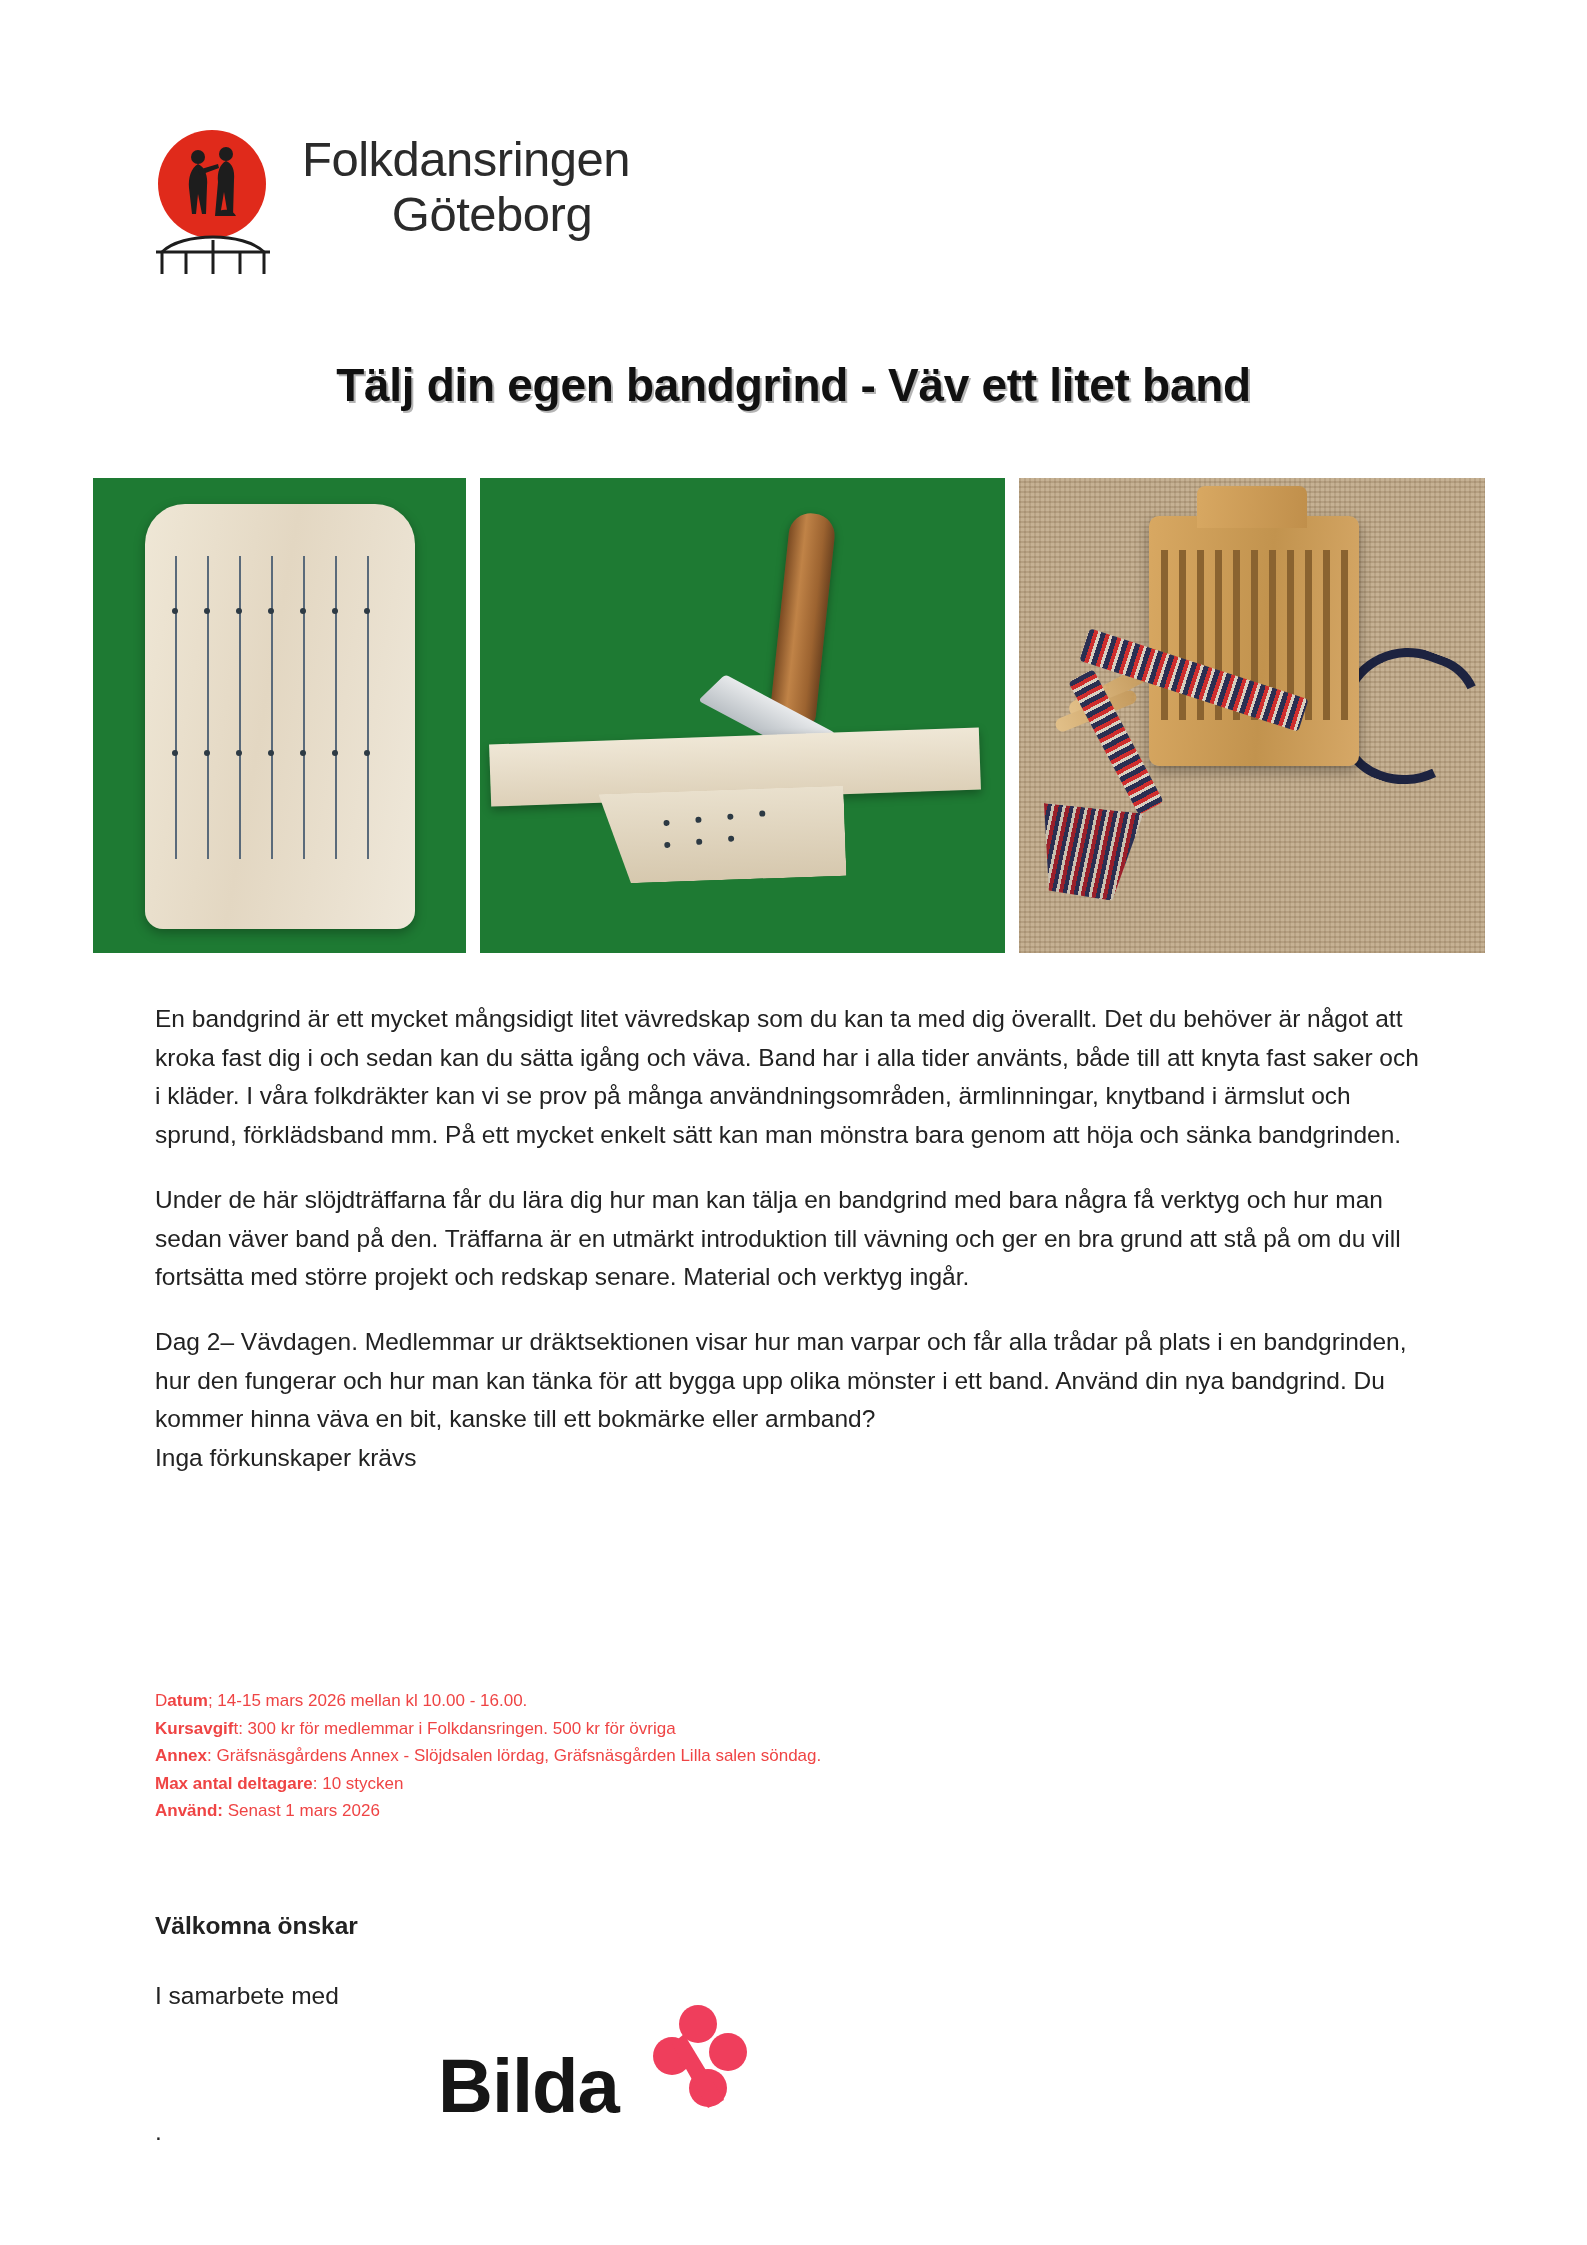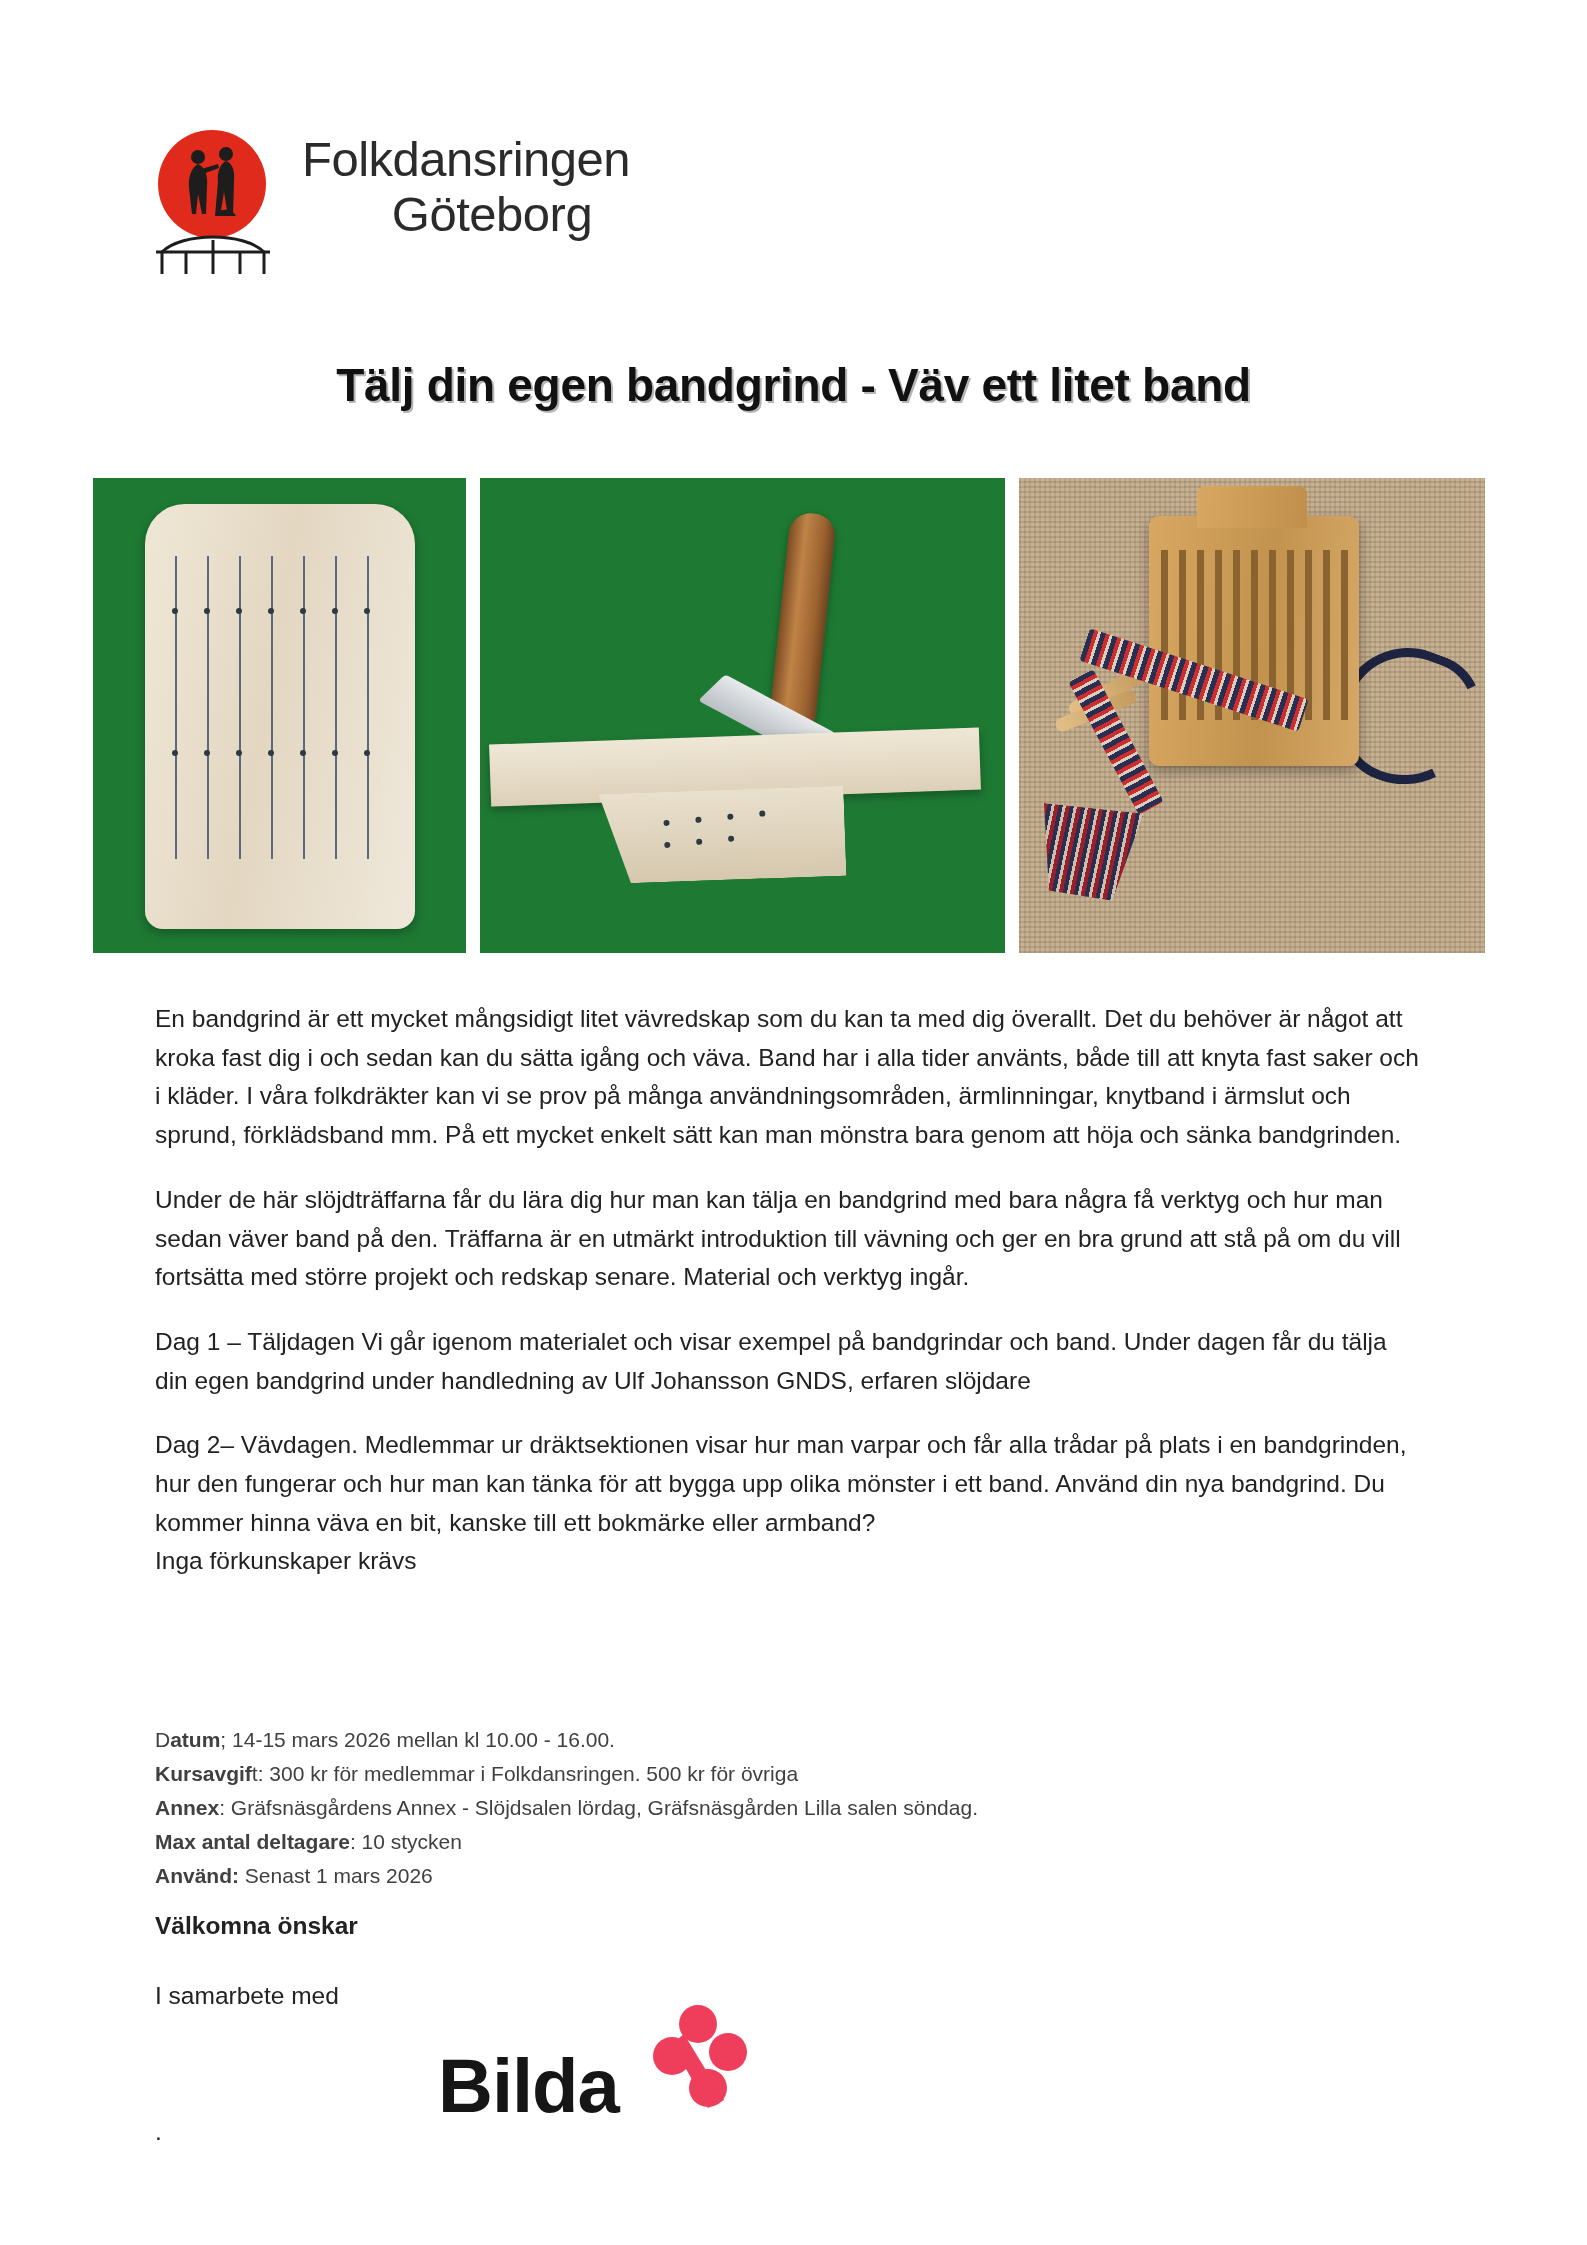--- a/index.html
+++ b/index.html
@@ -291,24 +291,23 @@
   .body p {
     margin: 0 0 26px 0;
   }
   .body p.tight { margin-bottom: 0; }
 
   .details {
     position: absolute;
     left: 155px;
     top: 1687px;
     width: 1270px;
-    font-size: 21px;
+    font-size: 17px;
     line-height: 1.62;
-    color: #404040;
-    margin-top: 36px;
+    color: #ef4444;
   }
   .details div { margin: 0; }
   .details b { font-weight: bold; }
 
   .closing {
     position: absolute;
     left: 155px;
     top: 1906px;
     width: 700px;
     font-size: 24.5px;
@@ -454,21 +453,20 @@
       <div class="shuttle2"></div>
       <div class="band"></div>
       <div class="band2"></div>
       <div class="fringe"></div>
     </div>
   </div>
 
   <div class="body">
     <p>En bandgrind är ett mycket mångsidigt litet vävredskap som du kan ta med dig överallt. Det du behöver är något att kroka fast dig i och sedan kan du sätta igång och väva. Band har i alla tider använts, både till att knyta fast saker och i kläder. I våra folkdräkter kan vi se prov på många användningsområden, ärmlinningar, knytband i ärmslut och sprund, förklädsband mm. På ett mycket enkelt sätt kan man mönstra bara genom att höja och sänka bandgrinden.</p>
     <p>Under de här slöjdträffarna får du lära dig hur man kan tälja en bandgrind med bara några få verktyg och hur man sedan väver band på den. Träffarna är en utmärkt introduktion till vävning och ger en bra grund att stå på om du vill fortsätta med större projekt och redskap senare. Material och verktyg ingår.</p>
-    <p>Dag 1 – Täljdagen Vi går igenom materialet och visar exempel på bandgrindar och band. Under dagen får du tälja din egen bandgrind under handledning av Ulf Johansson GNDS, erfaren slöjdare</p>
     <p class="tight">Dag 2– Vävdagen. Medlemmar ur dräktsektionen visar hur man varpar och får alla trådar på plats i en bandgrinden, hur den fungerar och hur man kan tänka för att bygga upp olika mönster i ett band. Använd din nya bandgrind. Du kommer hinna väva en bit, kanske till ett bokmärke eller armband?</p>
     <p>Inga förkunskaper krävs</p>
   </div>
 
   <div class="details">
     <div>
       <span>D</span><b>atum</b><span>; 14-15 mars 2026 mellan kl 10.00 - 16.00.</span>
     </div>
     <div>
       <b>Kursavgif</b><span>t: 300 kr för medlemmar i Folkdansringen. 500 kr för övriga</span>

